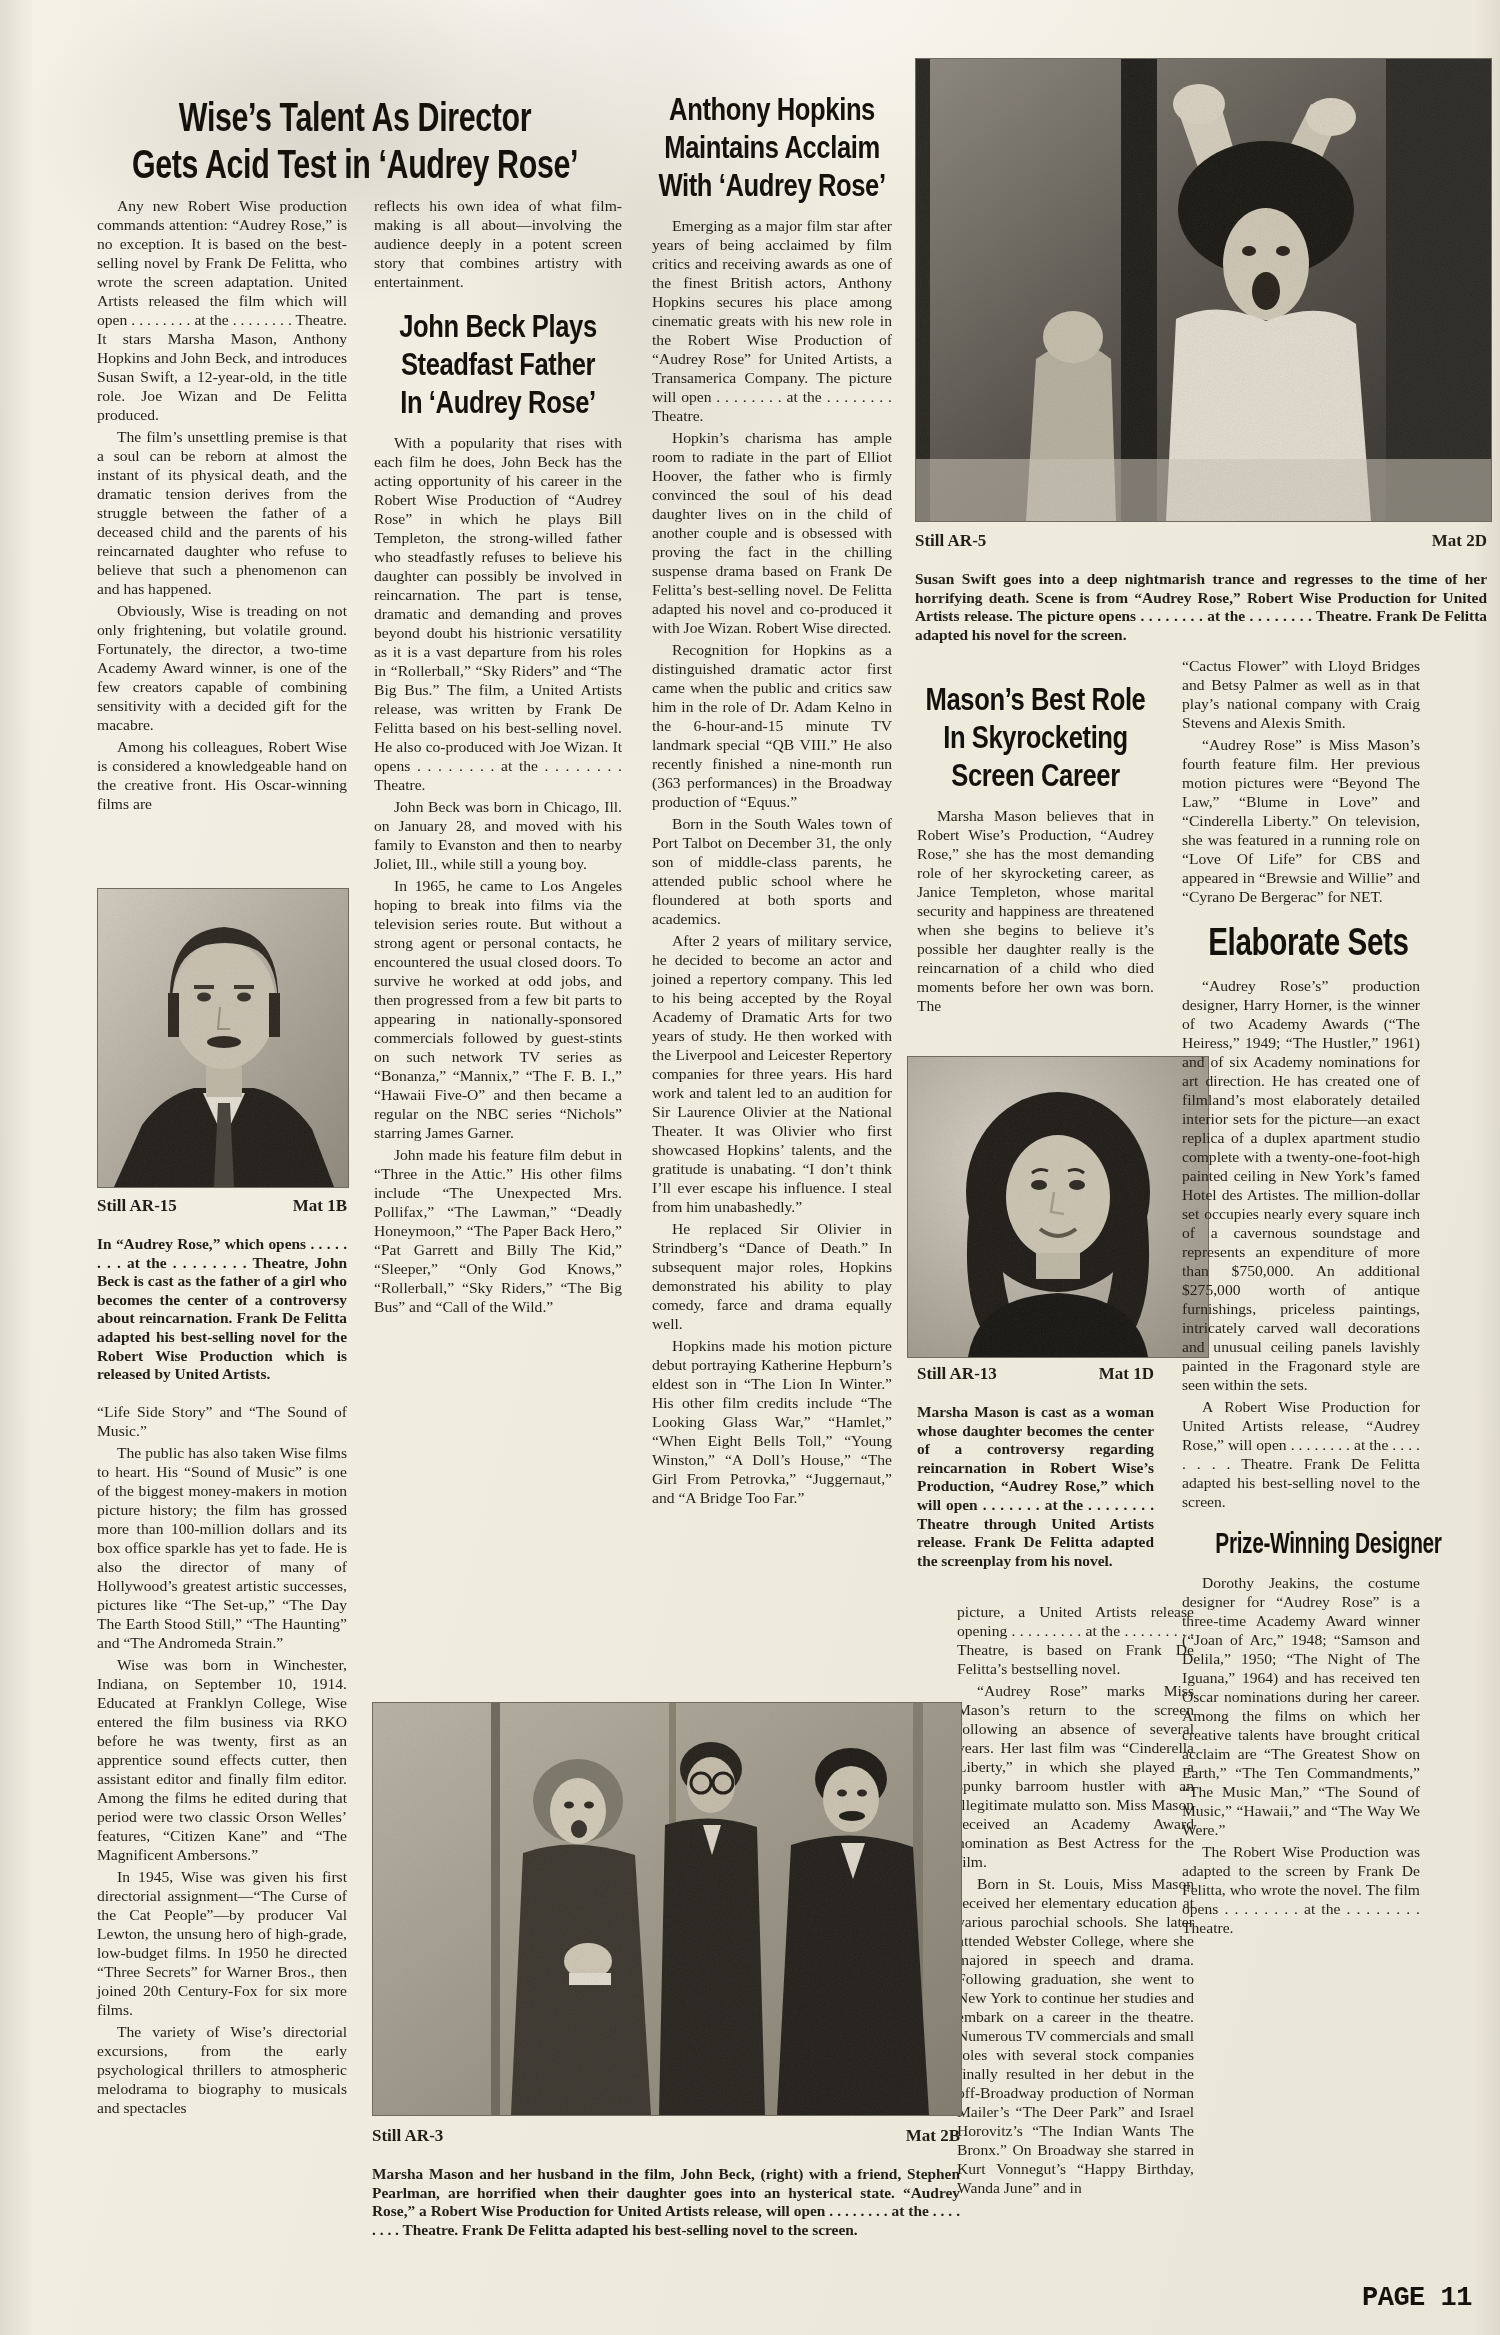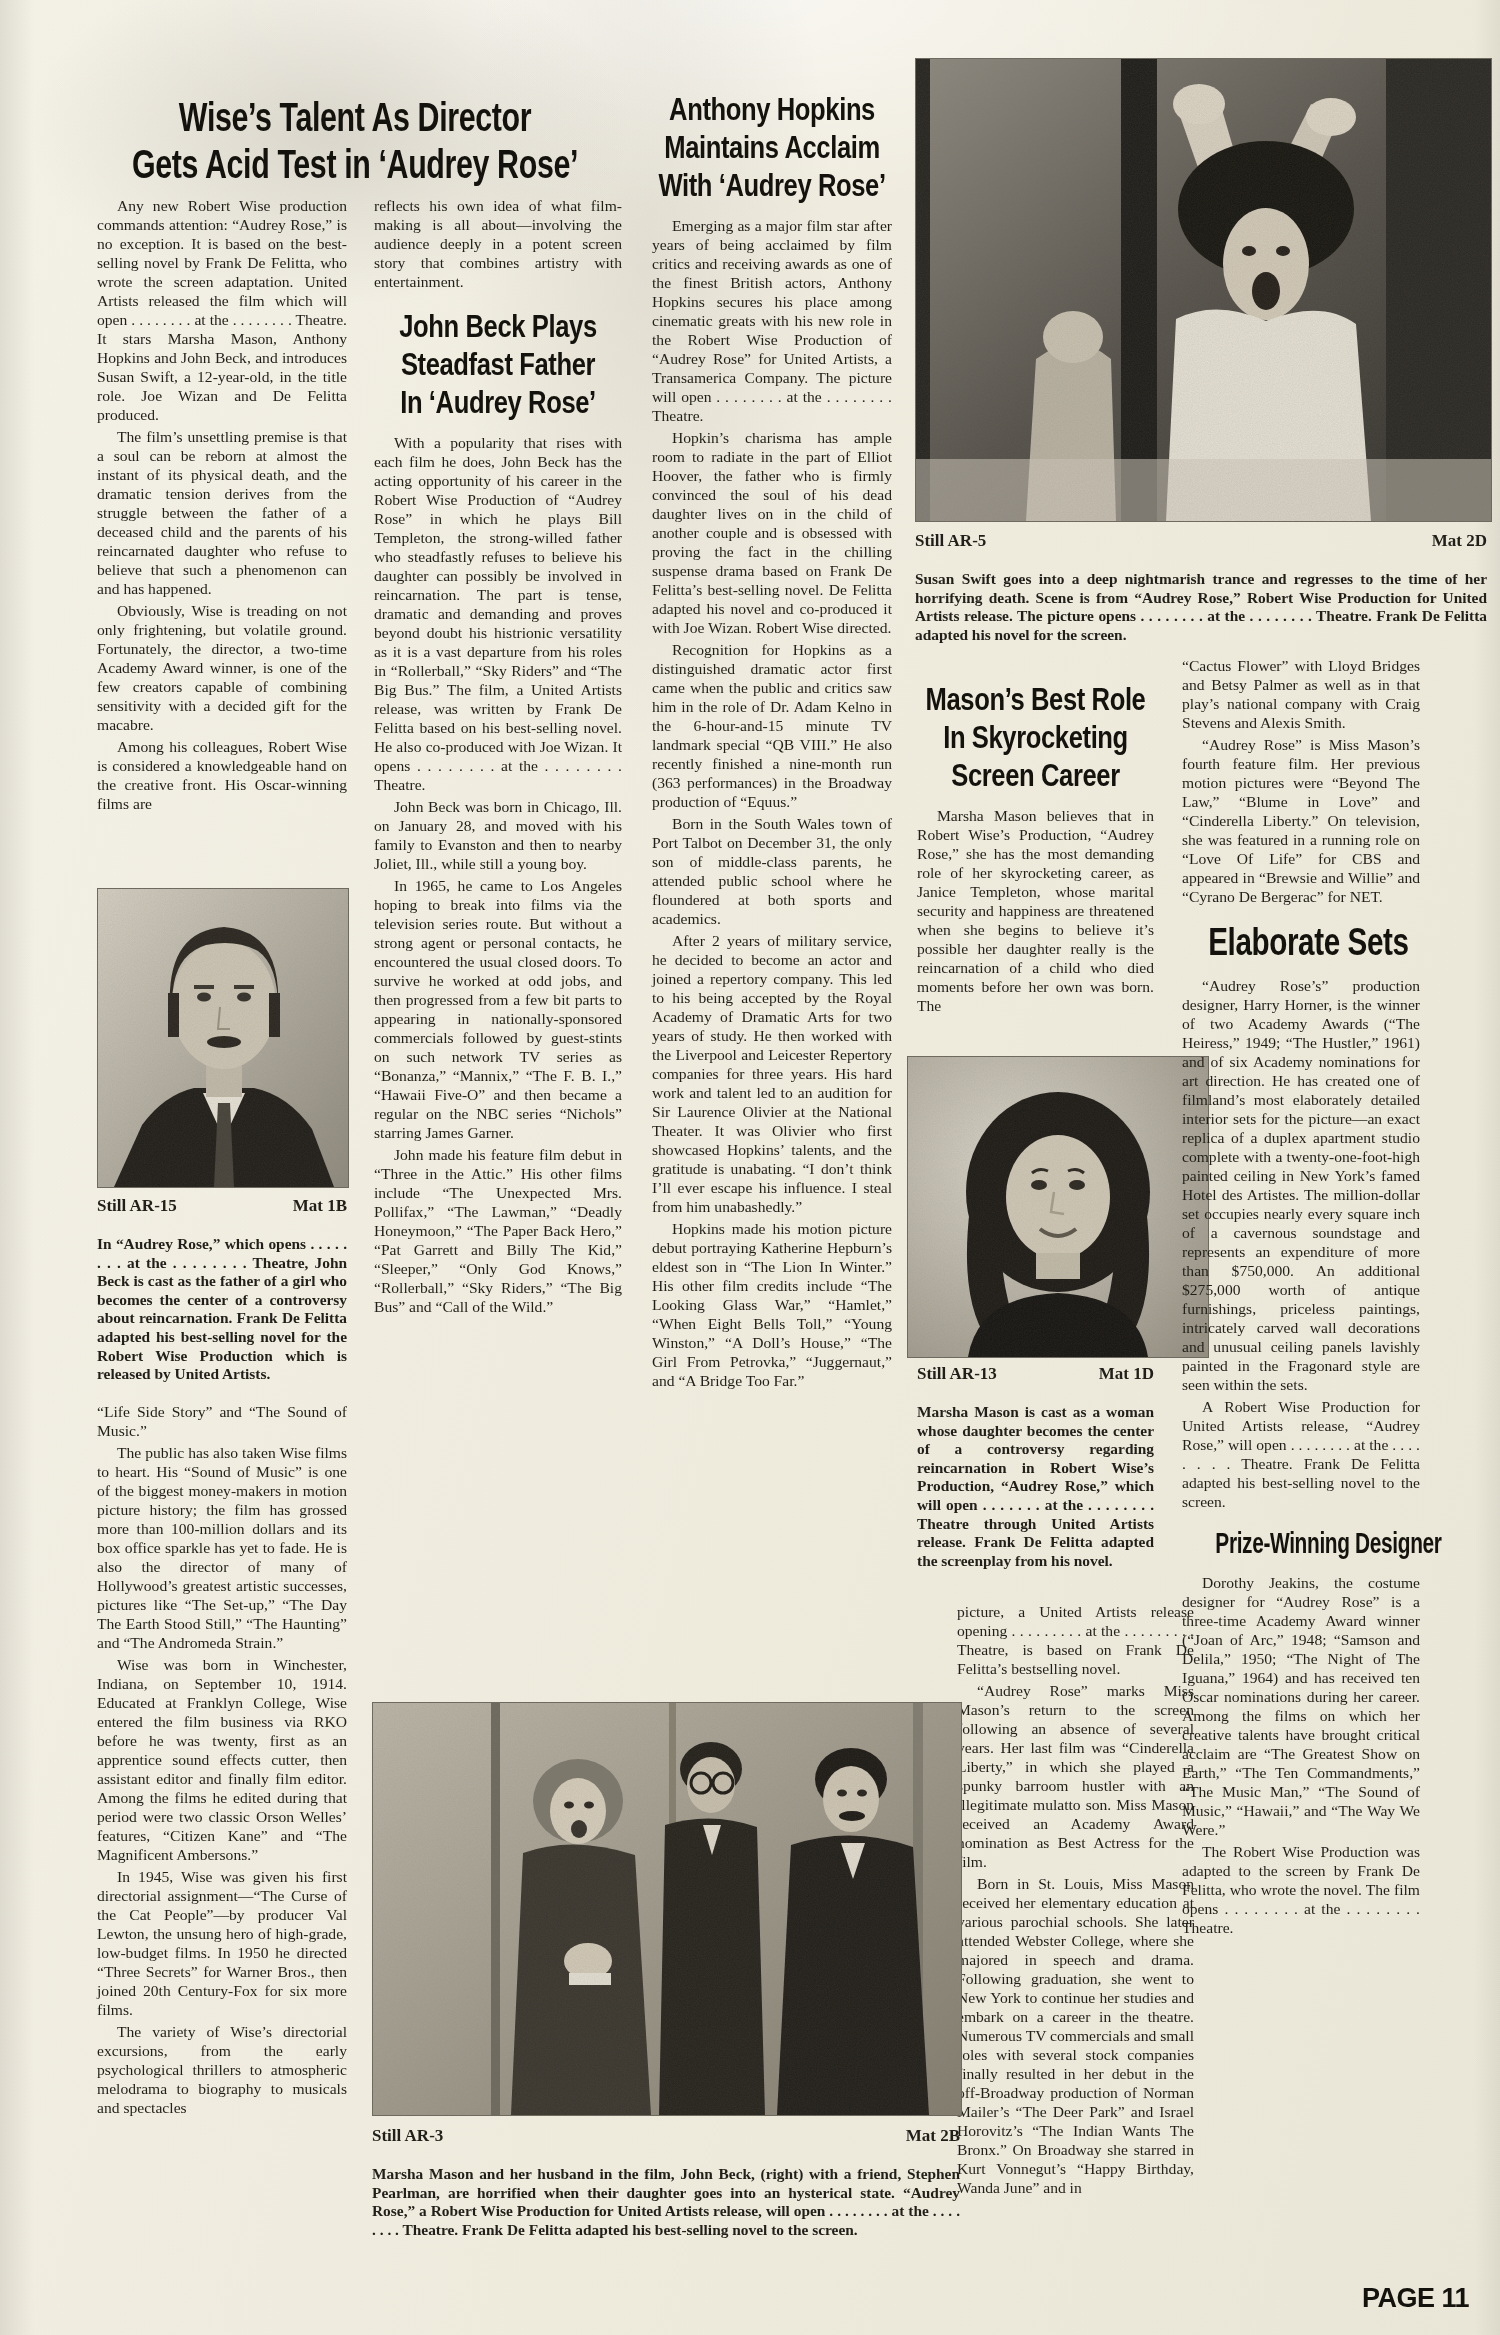--- a/index.html
+++ b/index.html
@@ -28,21 +28,21 @@
   .headline-col.first{margin-top:0;}
   .headline-one{font-family:"Liberation Sans",sans-serif;font-weight:bold;color:#14120d;
     font-size:38px;line-height:44px;letter-spacing:-.5px;white-space:nowrap;text-align:center;
     transform:scaleX(.78);transform-origin:50% 0;margin:14px 0 12px;}
   .headline-one.small{font-size:29px;line-height:36px;transform:scaleX(.72);}
   .caption{font-family:"Liberation Serif",serif;}
   .cap-head{display:flex;justify-content:space-between;font-weight:bold;
     font-size:17px;line-height:20px;}
   .cap-body{font-weight:bold;font-size:15.4px;line-height:18.6px;text-align:justify;margin-top:19px;}
   .photo{position:absolute;border:1px solid #6f6a5f;background:#9b968a;}
-  .page-num{position:absolute;font-family:Liberation Sans, sans-serif;font-weight:bold;
+  .page-num{position:absolute;font-family:Liberation Mono, monospace;font-weight:bold;
     font-size:27px;color:#14120d;letter-spacing:-.5px;}
 </style>
 </head>
 <body>
 
 <div class="page">
   <div class="scan"></div>
 
   <div class="abs headline-xl" style="left:85px;top:94px;width:540px;">
     <div>Wise’s Talent As Director</div>
@@ -125,20 +125,21 @@
       <div>Anthony Hopkins</div>
       <div>Maintains Acclaim</div>
       <div>With ‘Audrey Rose’</div>
     </div>
     <div class="plist">
         <p>Emerging as a major film star after years of being acclaimed by film critics and receiving awards as one of the finest British actors, Anthony Hopkins secures his place among cinematic greats with his new role in the Robert Wise Production of “Audrey Rose” for United Artists, a Transamerica Company. The picture will open . . . . . . . . at the . . . . . . . . Theatre.</p>
         <p>Hopkin’s charisma has ample room to radiate in the part of Elliot Hoover, the father who is firmly convinced the soul of his dead daughter lives on in the child of another couple and is obsessed with proving the fact in the chilling suspense drama based on Frank De Felitta’s best-selling novel. De Felitta adapted his novel and co-produced it with Joe Wizan. Robert Wise directed.</p>
         <p>Recognition for Hopkins as a distinguished dramatic actor first came when the public and critics saw him in the role of Dr. Adam Kelno in the 6-hour-and-15 minute TV landmark special “QB VIII.” He also recently finished a nine-month run (363 performances) in the Broadway production of “Equus.”</p>
         <p>Born in the South Wales town of Port Talbot on December 31, the only son of middle-class parents, he attended public school where he floundered at both sports and academics.</p>
         <p>After 2 years of military service, he decided to become an actor and joined a repertory company. This led to his being accepted by the Royal Academy of Dramatic Arts for two years of study. He then worked with the Liverpool and Leicester Repertory companies for three years. His hard work and talent led to an audition for Sir Laurence Olivier at the National Theater. It was Olivier who first showcased Hopkins’ talents, and the gratitude is unabating. “I don’t think I’ll ever escape his influence. I steal from him unabashedly.”</p>
+        <p>He replaced Sir Olivier in Strindberg’s “Dance of Death.” In subsequent major roles, Hopkins demonstrated his ability to play comedy, farce and drama equally well.</p>
         <p>Hopkins made his motion picture debut portraying Katherine Hepburn’s eldest son in “The Lion In Winter.” His other film credits include “The Looking Glass War,” “Hamlet,” “When Eight Bells Toll,” “Young Winston,” “A Doll’s House,” “The Girl From Petrovka,” “Juggernaut,” and “A Bridge Too Far.”</p>
       </div>
   </div>
 
   <svg class="photo" style="left:915px;top:58px;" width="575" height="462" viewBox="0 0 575 462" role="img">
     <defs>
       <linearGradient id="bg5" x1="0" y1="0" x2="1" y2="1">
         <stop offset="0" stop-color="#8f8a80"></stop>
           <stop offset="0.5" stop-color="#55514a"></stop>
           <stop offset="1" stop-color="#2e2c27"></stop>

